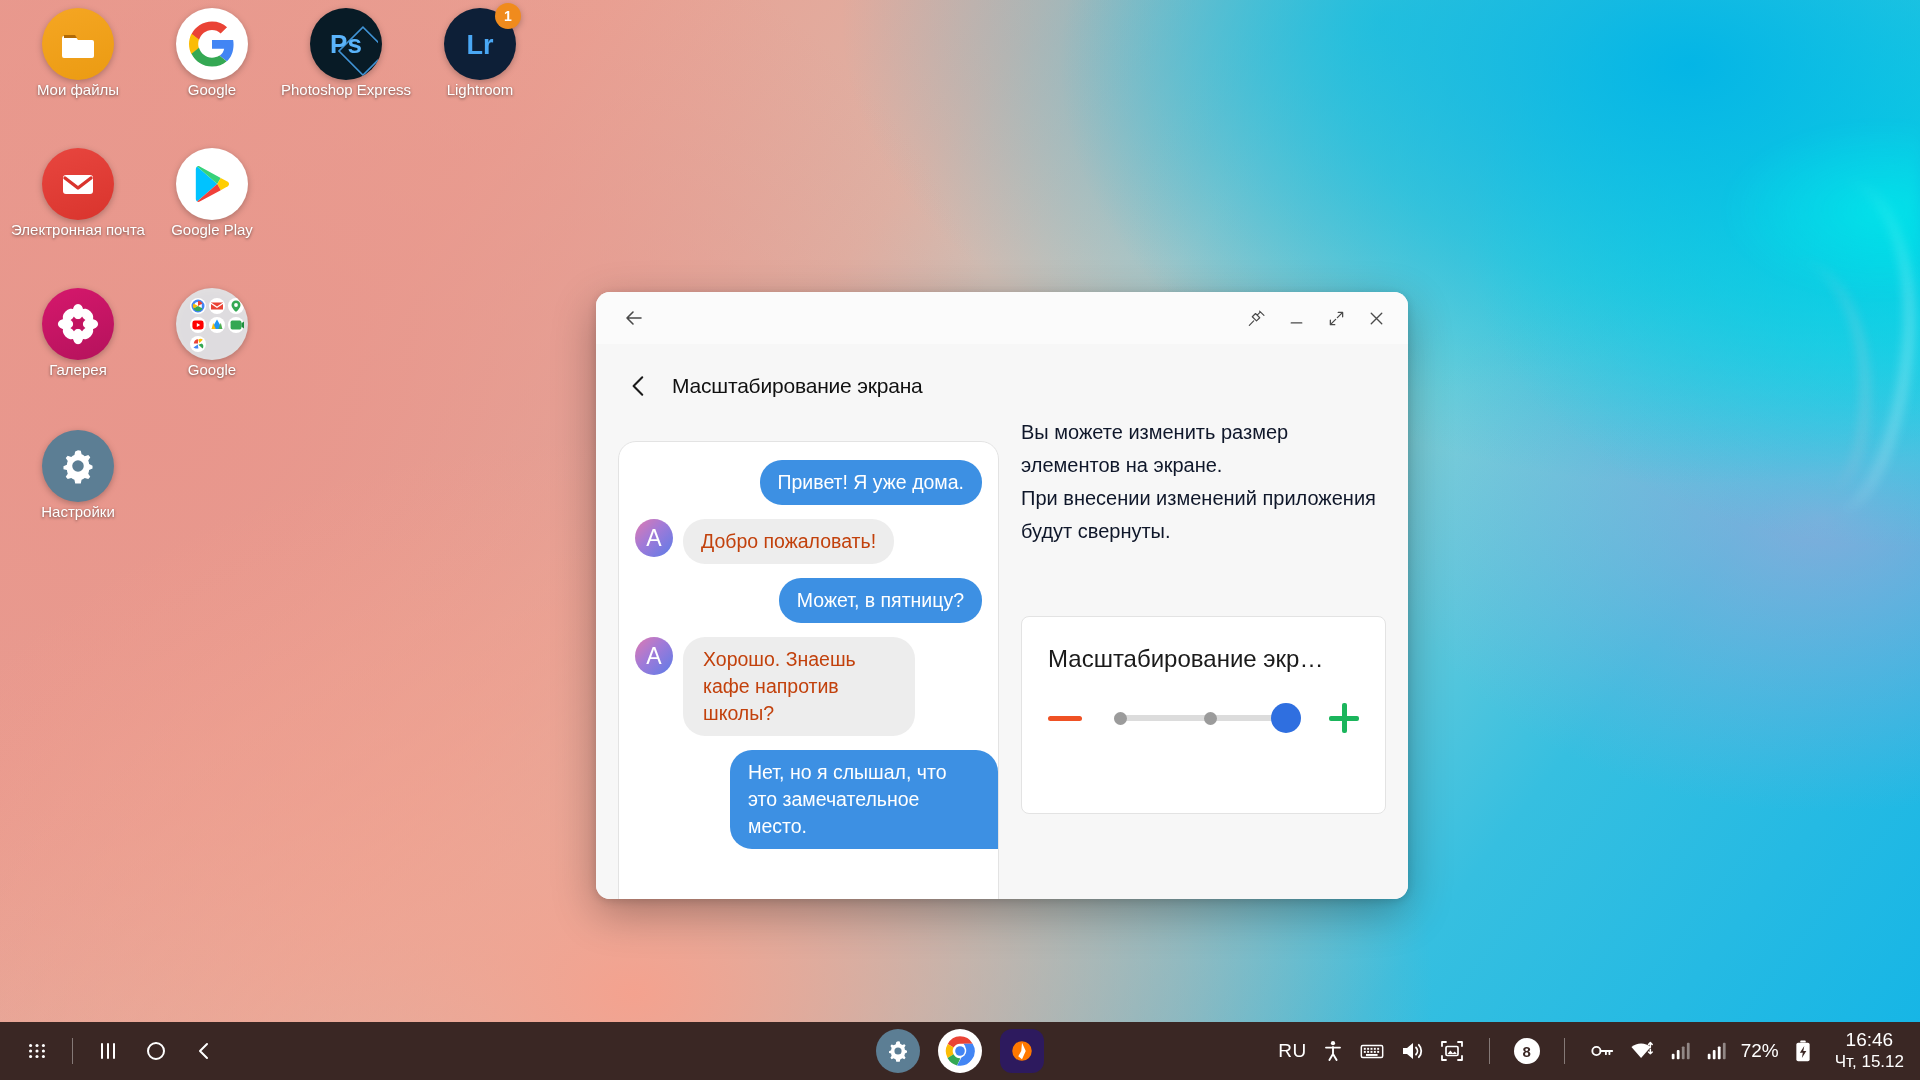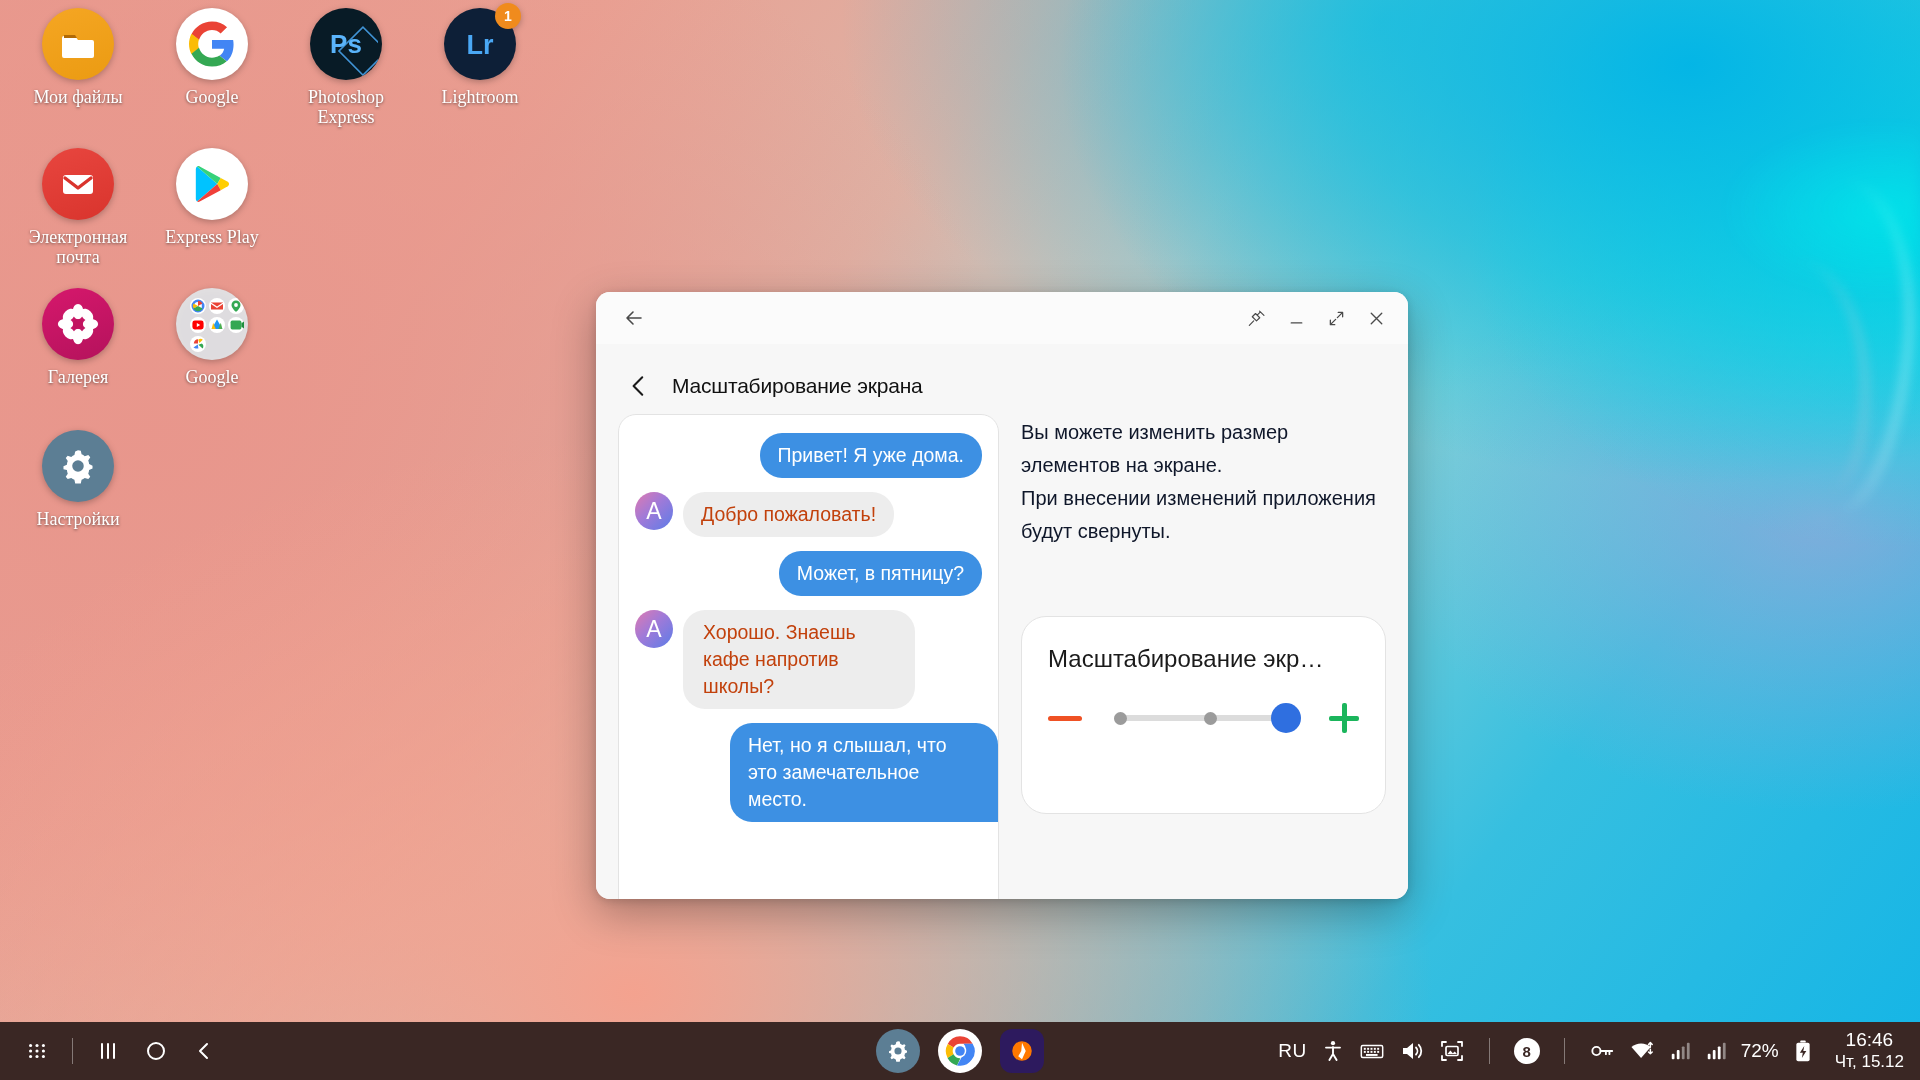--- a/index.html
+++ b/index.html
@@ -51,23 +51,23 @@
   }
   .squircle {
     width: 72px; height: 72px;
     border-radius: 36% / 36%;
     
     border-radius: 42px 42px 42px 42px / 42px 42px 42px 42px;
     display: flex; align-items: center; justify-content: center;
     overflow: hidden;
   }
   .app-label {
-    margin-top: 7px; font-size: 18px; color: #fff; line-height: 20px;
+    font-size: 15px; color: #fff; line-height: 20px;
     text-shadow: 0 1px 3px rgba(0,0,0,.55);
-    font-family: Liberation Serif, serif;
+    font-family: Liberation Sans, sans-serif;
   }
 
   
   #app-window {
     position: absolute; left: 596px; top: 292px; width: 812px; height: 607px;
     background: #f7f7f7; border-radius: 14px;
     box-shadow: 0 14px 44px rgba(0,0,0,.30), 0 2px 8px rgba(0,0,0,.14);
     overflow: hidden;
   }
   #window-titlebar {
@@ -85,20 +85,21 @@
     font-size: 21px; color: #111; margin-left: 16px; letter-spacing: -.2px;
     font-family: "Liberation Sans", sans-serif; font-weight: 400;
   }
   #content-area { display: flex; padding: 0 22px; gap: 22px; }
 
   
   #chat-card {
     width: 382px; height: 538px; background: #fff; border-radius: 18px;
     border: 1px solid #e3e3e3; padding: 18px 16px 0 16px; overflow: hidden;
     position: relative;
+    margin-top: 27px;
   }
   .msg-row { display: flex; margin-bottom: 14px; align-items: flex-start; }
   .msg-row.out { justify-content: flex-end; }
   .avatar {
     width: 38px; height: 38px; border-radius: 50%; flex: 0 0 38px; margin-right: 10px;
     background: linear-gradient(135deg,#e07ab0 0%, #a07ad8 45%, #5b7ce8 100%);
     color: #fff; font-size: 23px; display: flex; align-items: center; justify-content: center;
     font-family: "Liberation Sans", sans-serif;
   }
   .bubble {
@@ -109,21 +110,21 @@
   .bubble.out { background: #3d90e3; color: #fff; }
 
   
   #right-col { width: 366px; padding-top: 2px; }
   #desc-text {
     font-size: 20px; line-height: 33px; color: #0f172a; white-space: pre-line;
     font-family: "Liberation Sans", sans-serif;
   }
   #scale-card {
     margin-top: 68px; background: #fff; border: 1px solid #e3e3e3;
-    border-radius: 25px; height: 198px; padding: 28px 26px 0 26px;
+    border-radius: 8px; height: 198px; padding: 28px 26px 0 26px;
   }
   #scale-card-title {
     font-size: 24px; color: #1a1a1a; white-space: nowrap; overflow: hidden;
     font-family: "Liberation Sans", sans-serif;
   }
   #slider-row { display: flex; align-items: center; margin-top: 30px; }
   #minus-btn { width: 34px; height: 5px; background: #ef5124; border-radius: 3px; cursor: pointer; }
   #slider-track-wrap {
     position: relative; flex: 1; height: 30px; margin: 0 28px 0 32px;
     display: flex; align-items: center; cursor: pointer;
@@ -240,21 +241,21 @@
       <div class="icon-art">
         <div class="squircle" style="background:#fff;">
           <svg width="42" height="42" viewBox="0 0 48 48">
             <path fill="#00C3FF" d="M7 4 L30 24 L7 44 C6 43.2 5.5 42 5.5 40.5 V7.5 C5.5 6 6 4.8 7 4z"></path>
             <path fill="#36D27A" d="M7 4 C7.8 3.4 9 3.4 10 4 L34 17 L30 24 z"></path>
             <path fill="#FFCE00" d="M34 17 L42 21.5 C44 22.7 44 25.3 42 26.5 L34 31 L30 24 z"></path>
             <path fill="#F0403A" d="M7 44 C7.8 44.6 9 44.6 10 44 L34 31 L30 24 z"></path>
           </svg>
         </div>
       </div>
-      <div class="app-label">Express Play</div>
+      <div class="app-label">Google Play</div>
     </div>
 
     <div class="app-icon" style="left:10px; top:288px;">
       <div class="icon-art">
         <div class="squircle" style="background:linear-gradient(160deg,#d6186c,#b4125c);">
           <svg width="46" height="46" viewBox="0 0 48 48">
             <g fill="#fff">
               <ellipse cx="24" cy="11" rx="5.6" ry="8"></ellipse>
               <ellipse cx="24" cy="37" rx="5.6" ry="8"></ellipse>
               <ellipse cx="11" cy="24" rx="8" ry="5.6"></ellipse>

